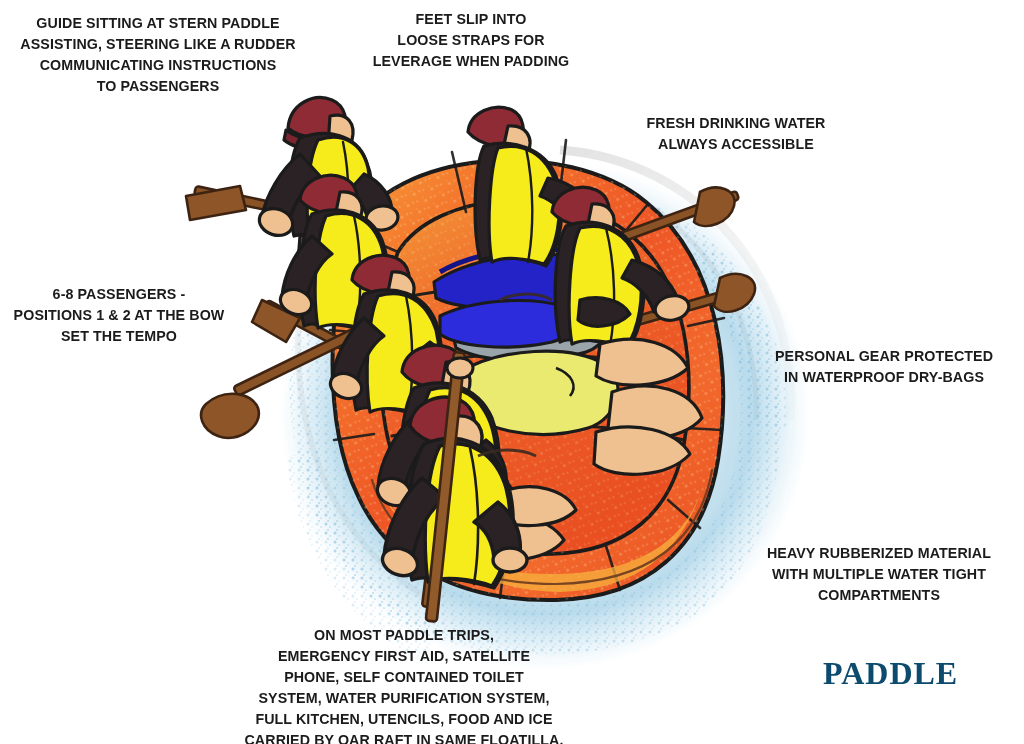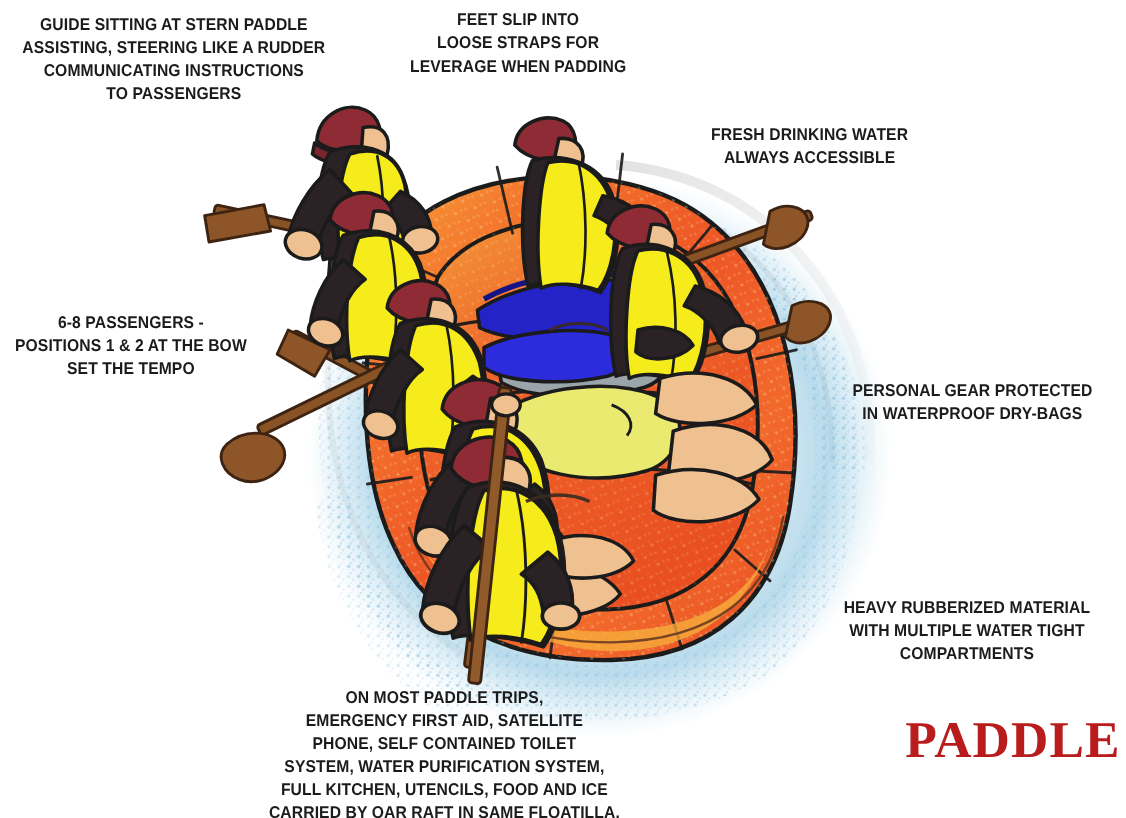--- a/index.html
+++ b/index.html
@@ -34,24 +34,24 @@
   .c-passengers { left:-6px;  top:283px; width:250px; }
   .c-drybags    { left:748px; top:345px; width:272px; }
   .c-material   { left:736px; top:542px; width:286px; }
   .c-supplies   { left:228px; top:624px; width:352px; }
 
   .brand{
     position:absolute;
     left:823px; top:648px;
     font-family:"Liberation Serif", serif;
     font-weight:bold;
-    font-size:47px;
+    font-size:32px;
     line-height:50px;
     letter-spacing:1px;
-    color:#b91c1c;
+    color:#0c4a6e;
   }
 
   
   #art{
     position:absolute;
     left:0;top:0;
     width:1024px;height:744px;
     pointer-events:none;
   }
 </style>

